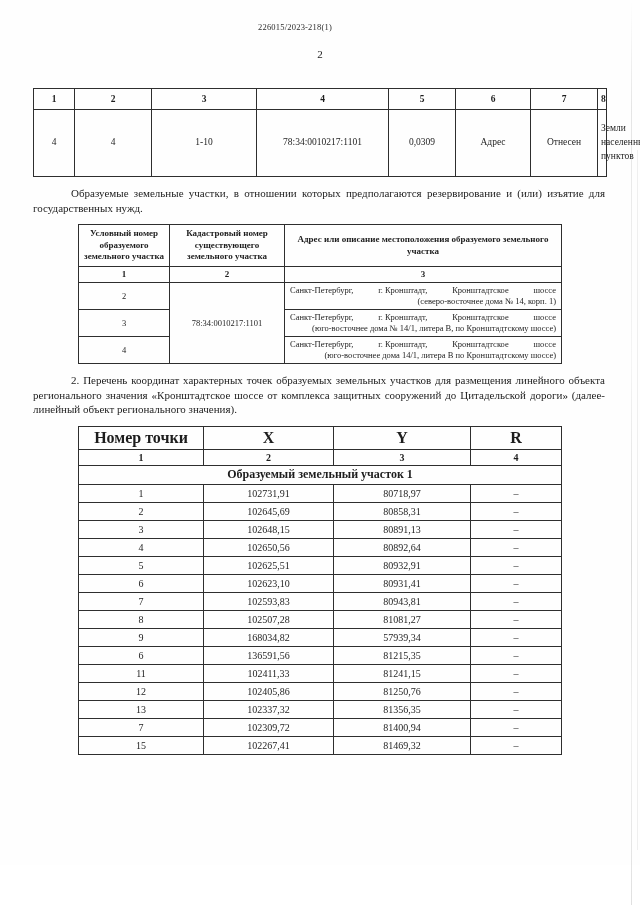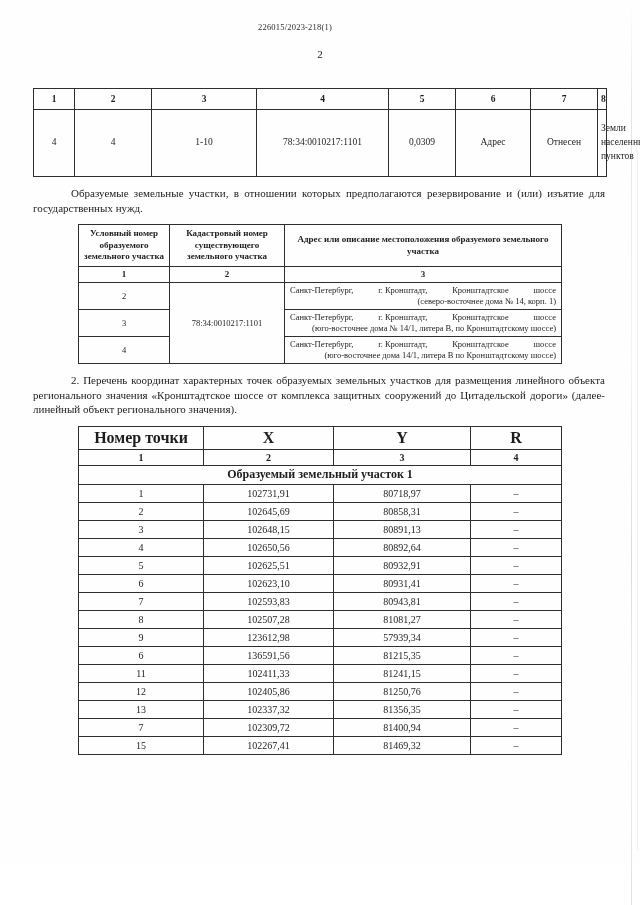--- a/index.html
+++ b/index.html
@@ -354,21 +354,21 @@
               <td class="dash">–</td>
             </tr>
             <tr>
               <td>8</td>
               <td>102507,28</td>
               <td>81081,27</td>
               <td class="dash">–</td>
             </tr>
             <tr>
               <td>9</td>
-              <td>123612,98</td>
+              <td>168034,82</td>
               <td>57939,34</td>
               <td class="dash">–</td>
             </tr>
             <tr>
               <td>6</td>
               <td>136591,56</td>
               <td>81215,35</td>
               <td class="dash">–</td>
             </tr>
             <tr>

